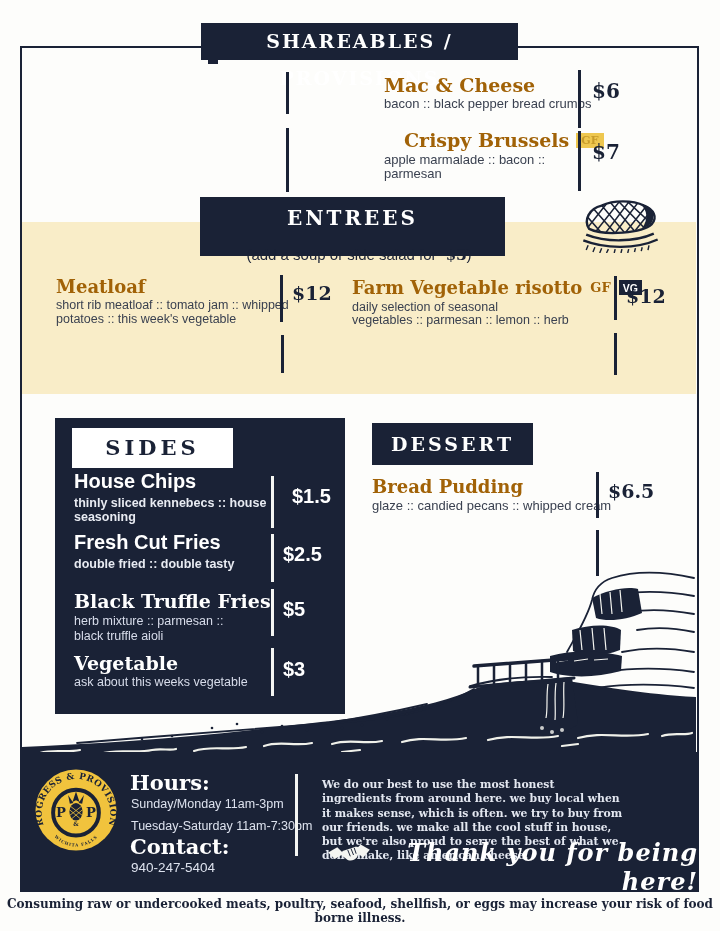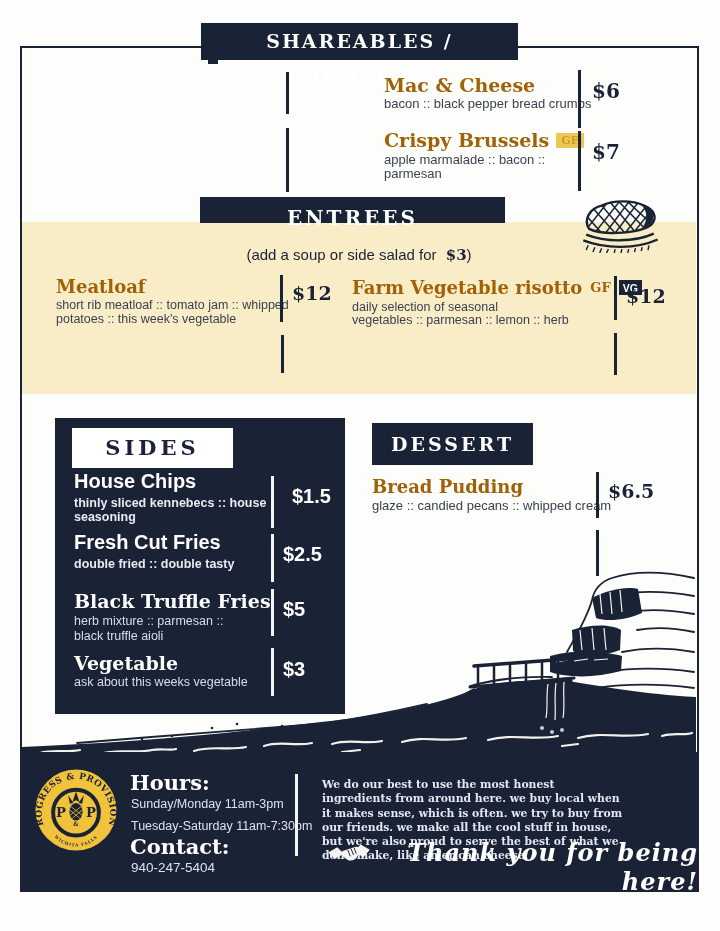--- a/index.html
+++ b/index.html
@@ -47,30 +47,30 @@
   <div class="abs" style="left:208px;top:59px;width:10px;height:5px;background:#1a2236;z-index:3;"></div>
 
   <div class="abs vrule" style="left:286px;top:72px;height:42px;"></div>
   <div class="abs item-title" style="left:384px;top:74px;font-size:19px;">Mac &amp; Cheese</div>
   <div class="abs item-desc" style="left:384px;top:97px;">bacon :: black pepper bread crumbs</div>
   <div class="abs vrule" style="left:578px;top:70px;height:58px;"></div>
   <div class="abs price" style="left:592px;top:79px;font-size:20px;">$6</div>
 
   <div class="abs vrule" style="left:286px;top:128px;height:64px;"></div>
   <div class="abs" style="left:384px;top:129px;z-index:3;display:flex;align-items:center;gap:7px;">
-    <span class="item-title" style="font-size:19px;">Crispy Brussels</span>
+    <span class="item-title" style="font-size:19px;margin-left:20px;">Crispy Brussels</span>
     <span class="badge-gf">GF</span>
   </div>
   <div class="abs item-desc" style="left:384px;top:153px;">apple marmalade :: bacon ::</div>
   <div class="abs item-desc" style="left:384px;top:167px;">parmesan</div>
   <div class="abs vrule" style="left:578px;top:131px;height:60px;"></div>
   <div class="abs price" style="left:592px;top:140px;font-size:20px;">$7</div>
 
   <div class="abs cream-band"></div>
-  <div class="abs section-box" style="left:200px;top:197px;width:305px;height:26px;line-height:43px;font-size:20px;letter-spacing:3px;">ENTREES</div>
+  <div class="abs section-box" style="left:200px;top:197px;width:305px;height:59px;line-height:43px;font-size:20px;letter-spacing:3px;">ENTREES</div>
 
   <svg class="abs" style="left:576px;top:197px;z-index:3;" width="88" height="56" viewBox="0 0 90 58">
     <defs>
         <clipPath id="loafclip">
       <path d="M13,33 C7,24 13,12 26,9 C38,3 58,3 70,9 C80,13 84,21 78,28 C68,37 30,41 13,33 Z"></path>
     </clipPath>
       </defs>
     <g clip-path="url(#loafclip)" stroke="#1a2236" stroke-width="1.6">
       <path d="M5,40 L35,2 M15,42 L45,4 M25,44 L55,4 M35,44 L65,4 M45,44 L75,6 M55,42 L82,8
                M2,10 L30,42 M12,6 L44,42 M22,4 L54,42 M32,2 L64,40 M42,3 L74,36 M52,4 L80,30" fill="none"></path>
@@ -245,14 +245,15 @@
 
     <svg class="f-abs" style="left:308px;top:90px;" width="42" height="26" viewBox="0 0 64 40">
       <polygon points="0,16 14,8 24,18 10,26" fill="#f4f5f2"></polygon>
       <polygon points="64,12 50,4 40,14 54,24" fill="#f4f5f2"></polygon>
       <path d="M22,14 L40,8 C46,6 50,10 48,15 L44,24 C40,29 32,30 28,26 L20,20 Z" fill="#f4f5f2"></path>
       <path d="M30,12 L34,22 M35,10 L39,20 M40,9 L43,18" stroke="#1a2236" stroke-width="1.5" fill="none"></path>
     </svg>
     <div class="f-abs f-thanks" style="left:358px;top:86px;">Thank you for being here!</div>
   </div>
 
+  <div class="abs disclaimer">Consuming raw or undercooked meats, poultry, seafood, shellfish, or eggs may increase your risk of food borne illness.</div>
 
 </div>
 
 </body></html>

